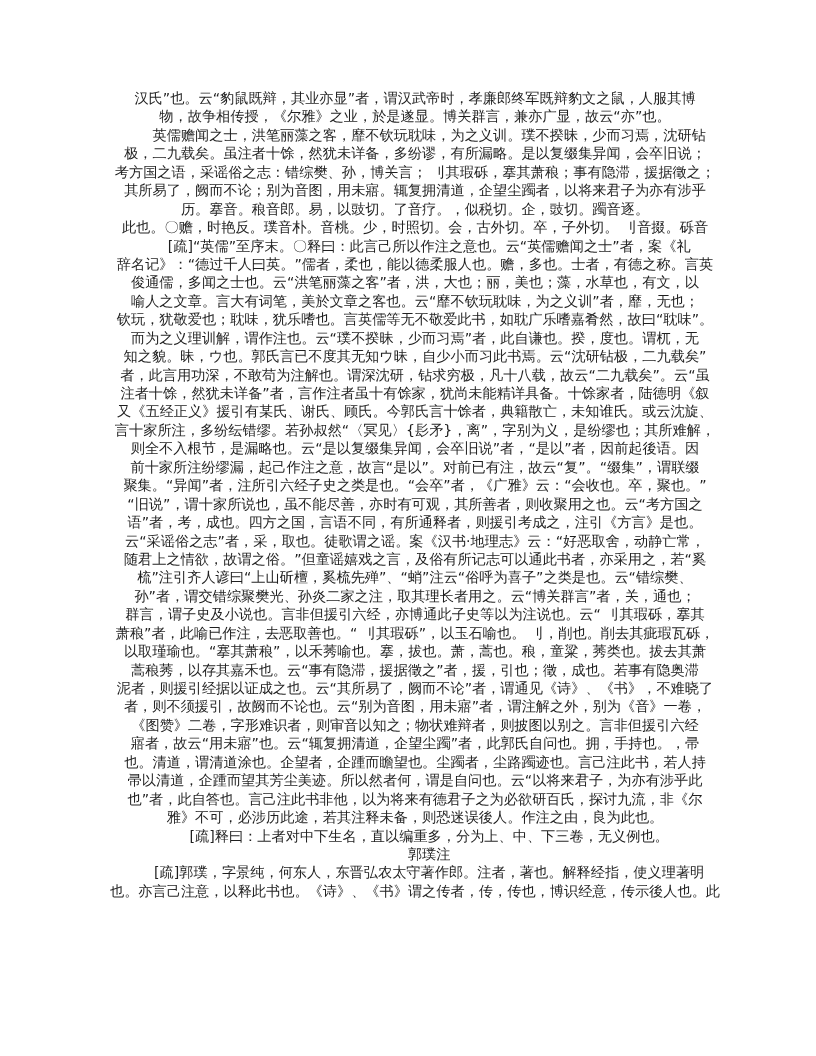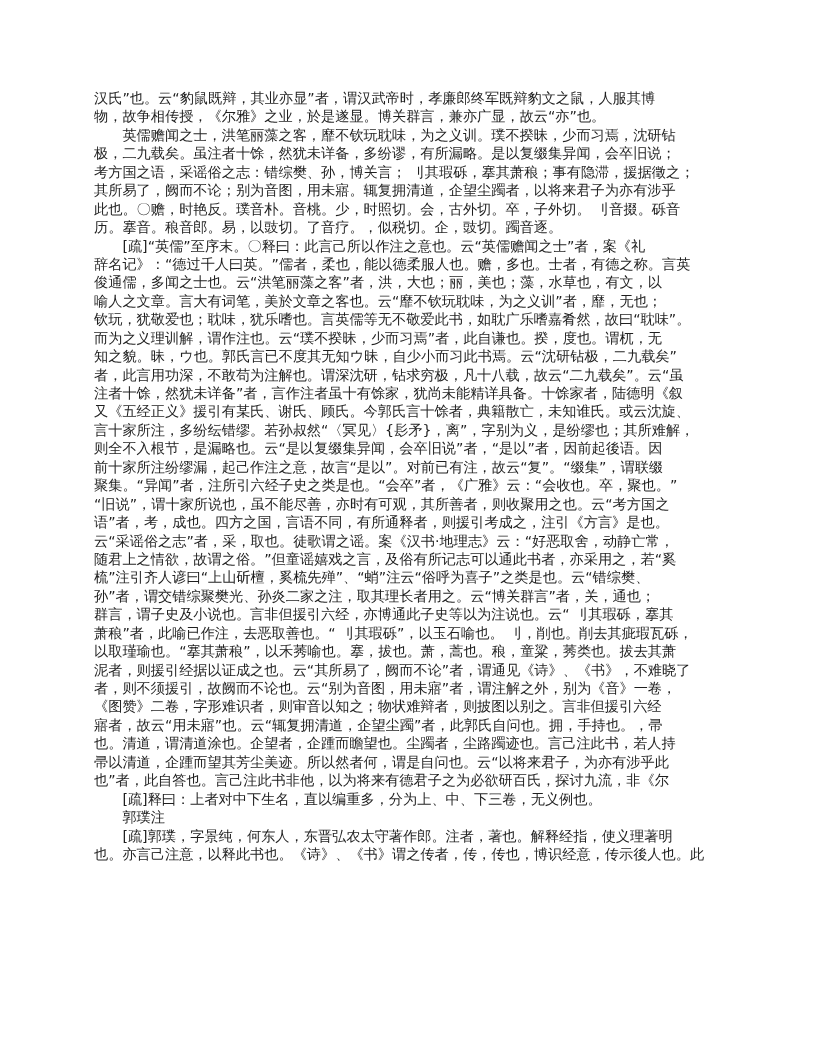--- a/index.html
+++ b/index.html
@@ -17,24 +17,25 @@
   .page {
     position: absolute;
     left: 0;
     top: 0;
     width: 816px;
     height: 1056px;
     background: #ffffff;
   }
   .text-block {
     position: absolute;
-    left: 94px;
+    left: 102px;
     top: 89px;
     width: 626px;
     color: #1f1f1f;
+    text-align: center;
   }
   .line {
     font-size: 14.2px;
     line-height: 18.45px;
     height: 18.45px;
     white-space: pre;
     letter-spacing: 0px;
     font-weight: 400;
     text-rendering: optimizeLegibility;
   }
@@ -43,22 +44,22 @@
 <body style="background: rgb(255, 255, 255);">
 
 <div class="page">
   <div class="text-block" style="color: rgb(31, 31, 31);">
       <div class="line">汉氏”也。云“豹鼠既辩，其业亦显”者，谓汉武帝时，孝廉郎终军既辩豹文之鼠，人服其博</div>
       <div class="line">物，故争相传授，《尔雅》之业，於是遂显。博关群言，兼亦广显，故云“亦”也。</div>
       <div class="line">　　英儒赡闻之士，洪笔丽藻之客，靡不钦玩耽味，为之义训。璞不揆昧，少而习焉，沈研钻</div>
       <div class="line">极，二九载矣。虽注者十馀，然犹未详备，多纷谬，有所漏略。是以复缀集异闻，会卒旧说；</div>
       <div class="line">考方国之语，采谣俗之志：错综樊、孙，博关言； 刂其瑕砾，搴其萧稂；事有隐滞，援据徵之；</div>
       <div class="line">其所易了，阙而不论；别为音图，用未寤。辄复拥清道，企望尘躅者，以将来君子为亦有涉乎</div>
+      <div class="line">历。搴音。稂音郎。易，以豉切。了音疗。，似税切。企，豉切。躅音逐。</div>
       <div class="line">此也。〇赡，时艳反。璞音朴。音桃。少，时照切。会，古外切。卒，子外切。 刂音掇。砾音</div>
-      <div class="line">历。搴音。稂音郎。易，以豉切。了音疗。，似税切。企，豉切。躅音逐。</div>
       <div class="line">　　[疏]“英儒”至序末。〇释曰：此言己所以作注之意也。云“英儒赡闻之士”者，案《礼</div>
       <div class="line">辞名记》：“德过千人曰英。”儒者，柔也，能以德柔服人也。赡，多也。士者，有德之称。言英</div>
       <div class="line">俊通儒，多闻之士也。云“洪笔丽藻之客”者，洪，大也；丽，美也；藻，水草也，有文，以</div>
       <div class="line">喻人之文章。言大有词笔，美於文章之客也。云“靡不钦玩耽味，为之义训”者，靡，无也；</div>
       <div class="line">钦玩，犹敬爱也；耽味，犹乐嗜也。言英儒等无不敬爱此书，如耽广乐嗜嘉肴然，故曰“耽味”。</div>
       <div class="line">而为之义理训解，谓作注也。云“璞不揆昧，少而习焉”者，此自谦也。揆，度也。谓杌，无</div>
       <div class="line">知之貌。昧，ウ也。郭氏言已不度其无知ウ昧，自少小而习此书焉。云“沈研钻极，二九载矣”</div>
       <div class="line">者，此言用功深，不敢苟为注解也。谓深沈研，钻求穷极，凡十八载，故云“二九载矣”。云“虽</div>
       <div class="line">注者十馀，然犹未详备”者，言作注者虽十有馀家，犹尚未能精详具备。十馀家者，陆德明《叙</div>
       <div class="line">又《五经正义》援引有某氏、谢氏、顾氏。今郭氏言十馀者，典籍散亡，未知谁氏。或云沈旋、</div>
@@ -68,25 +69,27 @@
       <div class="line">聚集。“异闻”者，注所引六经子史之类是也。“会卒”者，《广雅》云：“会收也。卒，聚也。”</div>
       <div class="line">“旧说”，谓十家所说也，虽不能尽善，亦时有可观，其所善者，则收聚用之也。云“考方国之</div>
       <div class="line">语”者，考，成也。四方之国，言语不同，有所通释者，则援引考成之，注引《方言》是也。</div>
       <div class="line">云“采谣俗之志”者，采，取也。徒歌谓之谣。案《汉书·地理志》云：“好恶取舍，动静亡常，</div>
       <div class="line">随君上之情欲，故谓之俗。”但童谣嬉戏之言，及俗有所记志可以通此书者，亦采用之，若“奚</div>
       <div class="line">梳”注引齐人谚曰“上山斫檀，奚梳先殚”、“蛸”注云“俗呼为喜子”之类是也。云“错综樊、</div>
       <div class="line">孙”者，谓交错综聚樊光、孙炎二家之注，取其理长者用之。云“博关群言”者，关，通也；</div>
       <div class="line">群言，谓子史及小说也。言非但援引六经，亦博通此子史等以为注说也。云“ 刂其瑕砾，搴其</div>
       <div class="line">萧稂”者，此喻已作注，去恶取善也。“ 刂其瑕砾”，以玉石喻也。 刂，削也。削去其疵瑕瓦砾，</div>
       <div class="line">以取瑾瑜也。“搴其萧稂”，以禾莠喻也。搴，拔也。萧，蒿也。稂，童粱，莠类也。拔去其萧</div>
+      <div class="line">蒿稂莠，以存其嘉禾也。云“事有隐滞，援据徵之”者，援，引也；徵，成也。若事有隐奥滞</div>
       <div class="line">泥者，则援引经据以证成之也。云“其所易了，阙而不论”者，谓通见《诗》、《书》，不难晓了</div>
       <div class="line">者，则不须援引，故阙而不论也。云“别为音图，用未寤”者，谓注解之外，别为《音》一卷，</div>
       <div class="line">《图赞》二卷，字形难识者，则审音以知之；物状难辩者，则披图以别之。言非但援引六经</div>
       <div class="line">寤者，故云“用未寤”也。云“辄复拥清道，企望尘躅”者，此郭氏自问也。拥，手持也。，帚</div>
       <div class="line">也。清道，谓清道涂也。企望者，企踵而瞻望也。尘躅者，尘路躅迹也。言己注此书，若人持</div>
       <div class="line">帚以清道，企踵而望其芳尘美迹。所以然者何，谓是自问也。云“以将来君子，为亦有涉乎此</div>
       <div class="line">也”者，此自答也。言己注此书非他，以为将来有德君子之为必欲研百氏，探讨九流，非《尔</div>
+      <div class="line">雅》不可，必涉历此途，若其注释未备，则恐迷误後人。作注之由，良为此也。</div>
       <div class="line">　　[疏]释曰：上者对中下生名，直以编重多，分为上、中、下三卷，无义例也。</div>
       <div class="line">　　郭璞注</div>
       <div class="line">　　[疏]郭璞，字景纯，何东人，东晋弘农太守著作郎。注者，著也。解释经指，使义理著明</div>
       <div class="line">也。亦言己注意，以释此书也。《诗》、《书》谓之传者，传，传也，博识经意，传示後人也。此</div>
     </div>
 </div>
 
 </body></html>

